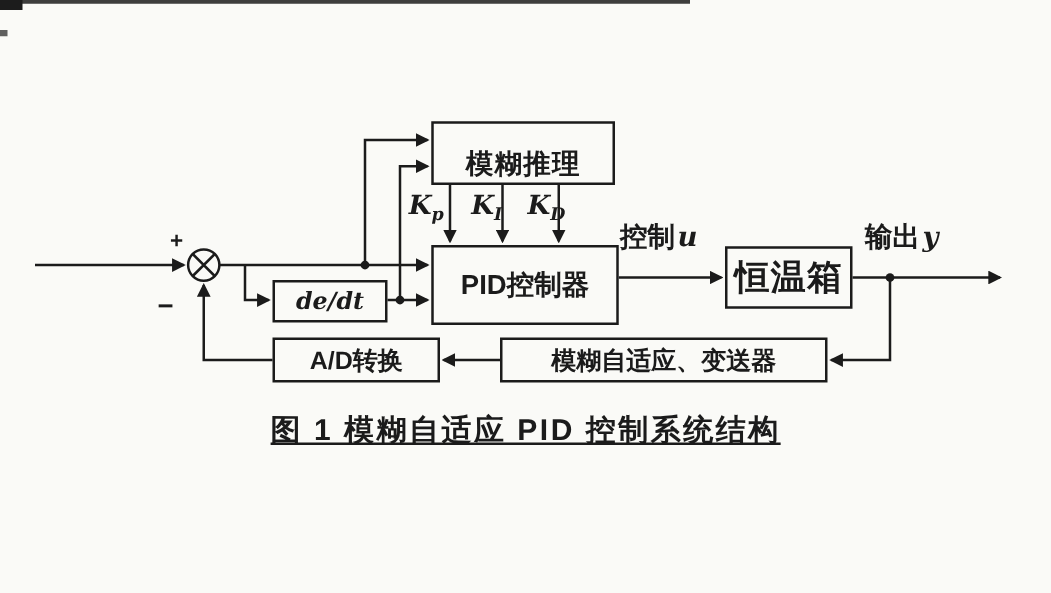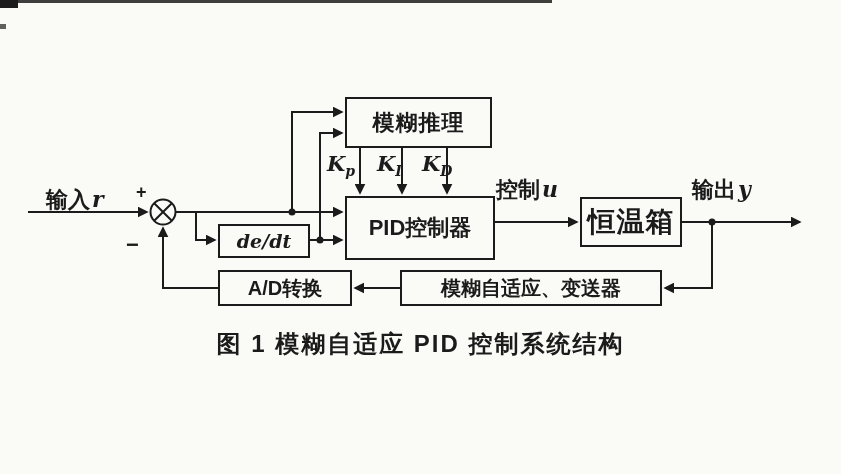--- a/index.html
+++ b/index.html
@@ -24,21 +24,21 @@
   .block {
     position: absolute;
     border: 2px solid #1b1b1b;
     display: flex;
     align-items: center;
     justify-content: center;
     font-weight: bold;
     white-space: nowrap;
     background: transparent;
   }
-  .block-fuzzy   { left: 345px; top:  97px; width: 147px; height: 51px; font-size: 22px; letter-spacing: 1px; }
+  .block-fuzzy   { left: 345px; top:  97px; width: 147px; height: 51px; font-size: 22px; letter-spacing: 1px; align-items: flex-end; }
   .block-pid     { left: 345px; top: 196px; width: 150px; height: 64px; font-size: 22px; }
   .block-deriv   { left: 218px; top: 224px; width:  92px; height: 34px; font-size: 19px;
                    font-family: "DejaVu Serif", serif; font-style: italic; }
   .block-plant   { left: 580px; top: 197px; width: 102px; height: 50px; font-size: 28px; letter-spacing: 1px; }
   .block-ad      { left: 218px; top: 270px; width: 134px; height: 36px; font-size: 20px; text-align: center; }
   .block-sensor  { left: 400px; top: 270px; width: 262px; height: 36px; font-size: 20px; }
 
   .sig-label {
     position: absolute;
     font-size: 22px;
@@ -75,20 +75,21 @@
 
   .caption {
     position: absolute;
     top: 328px;
     left: 0;
     width: 100%;
     text-align: center;
     font-size: 24px;
     font-weight: bold;
     letter-spacing: 2px;
+    text-decoration: underline;
   }
 </style>
 </head>
 <body>
 
 <div class="page">
 
   <div class="artifact artifact-top"></div>
   <div class="artifact artifact-corner"></div>
   <div class="artifact artifact-left"></div>
@@ -136,23 +137,20 @@
   <div class="block block-plant">
     <span>恒温箱</span>
   </div>
   <div class="block block-ad">
     <span>A/D转换</span>
   </div>
   <div class="block block-sensor">
     <span>模糊自适应、变送器</span>
   </div>
 
-  <div class="sig-label label-input">
-    <span>输入</span><span class="math">r</span>
-  </div>
   <div class="sig-label label-control">
     <span>控制</span><span class="math">u</span>
   </div>
   <div class="sig-label label-output">
     <span>输出</span><span class="math">y</span>
   </div>
 
   <div class="sign sign-plus">+</div>
   <div class="sign sign-minus">−</div>
 

